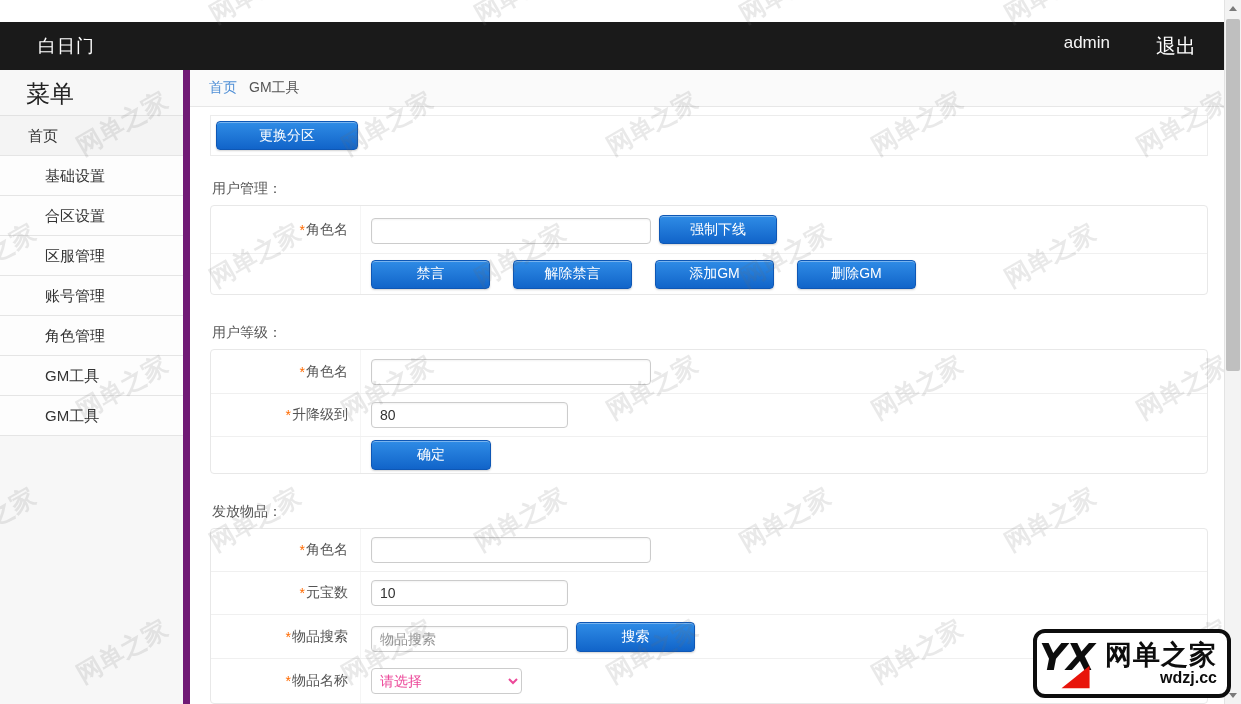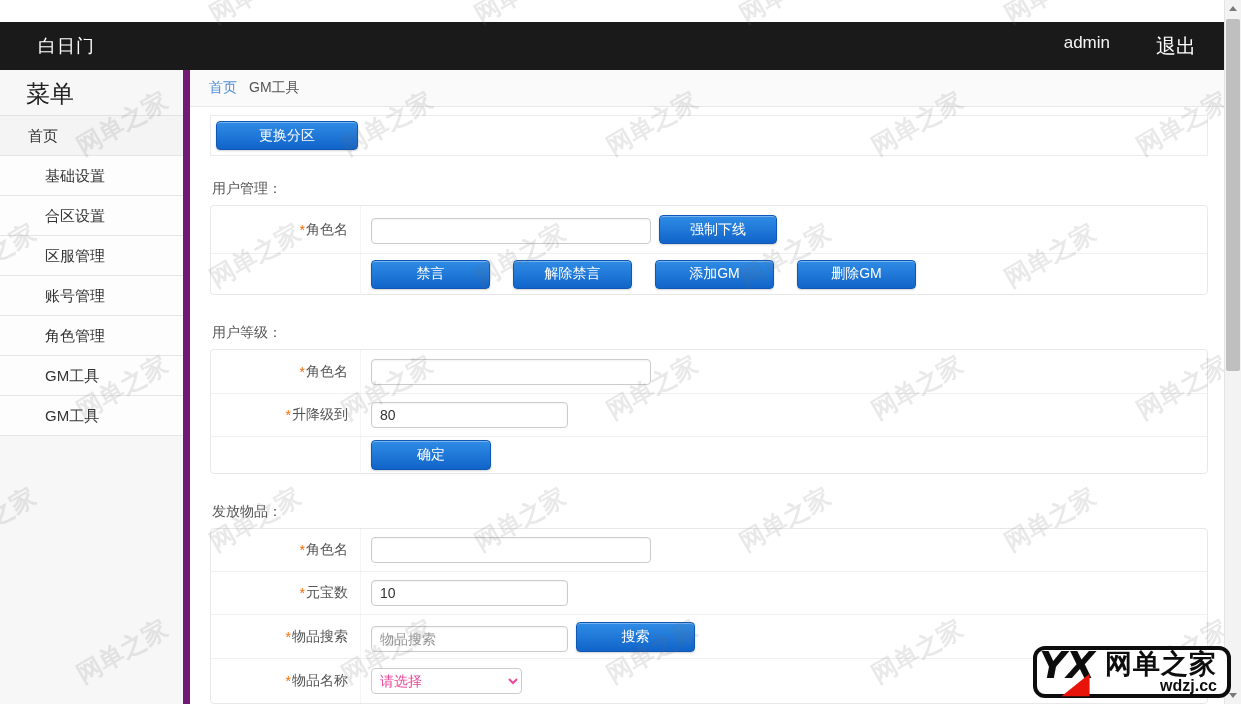--- a/index.html
+++ b/index.html
@@ -70,21 +70,21 @@
   
   .scrollbar { position:absolute; top:0; right:0; width:17px; height:704px; background:#f3f3f3; border-left:1px solid #e3e3e3; z-index:55; }
   .sb-arrow { position:absolute; left:0; width:16px; height:17px; display:flex; align-items:center; justify-content:center; cursor:pointer; }
   .sb-arrow.up { top:0; }
   .sb-arrow.down { bottom:0; }
   .tri-up { width:0; height:0; border-left:4px solid transparent; border-right:4px solid transparent; border-bottom:5px solid #7a7a7a; }
   .tri-down { width:0; height:0; border-left:4px solid transparent; border-right:4px solid transparent; border-top:5px solid #7a7a7a; }
   .sb-thumb { position:absolute; left:1px; top:19px; width:14px; height:352px; background:#bfbfbf; border-radius:2px; cursor:grab; }
 
   
-  .logo-badge { position:absolute; right:10px; bottom:6px; width:198px; height:52px; background:#fff; border:4px solid #0d0d0d; border-radius:12px; display:flex; align-items:center; padding:2px 10px 2px 4px; z-index:60; }
+  .logo-badge { position:absolute; right:10px; bottom:6px; width:198px; height:69px; background:#fff; border:4px solid #0d0d0d; border-radius:12px; display:flex; align-items:center; padding:2px 10px 2px 4px; z-index:60; }
   .logo-text-col { display:flex; flex-direction:column; align-items:flex-end; margin-left:2px; flex:1; }
   .logo-title { font-size:27px; font-weight:bold; color:#0d0d0d; letter-spacing:1px; line-height:1.05; }
   .logo-domain { font-size:16px; font-weight:bold; color:#0d0d0d; line-height:1; }
 </style>
 </head>
 <body>
 
 <div class="page">
 
   <div class="top-strip"></div>

